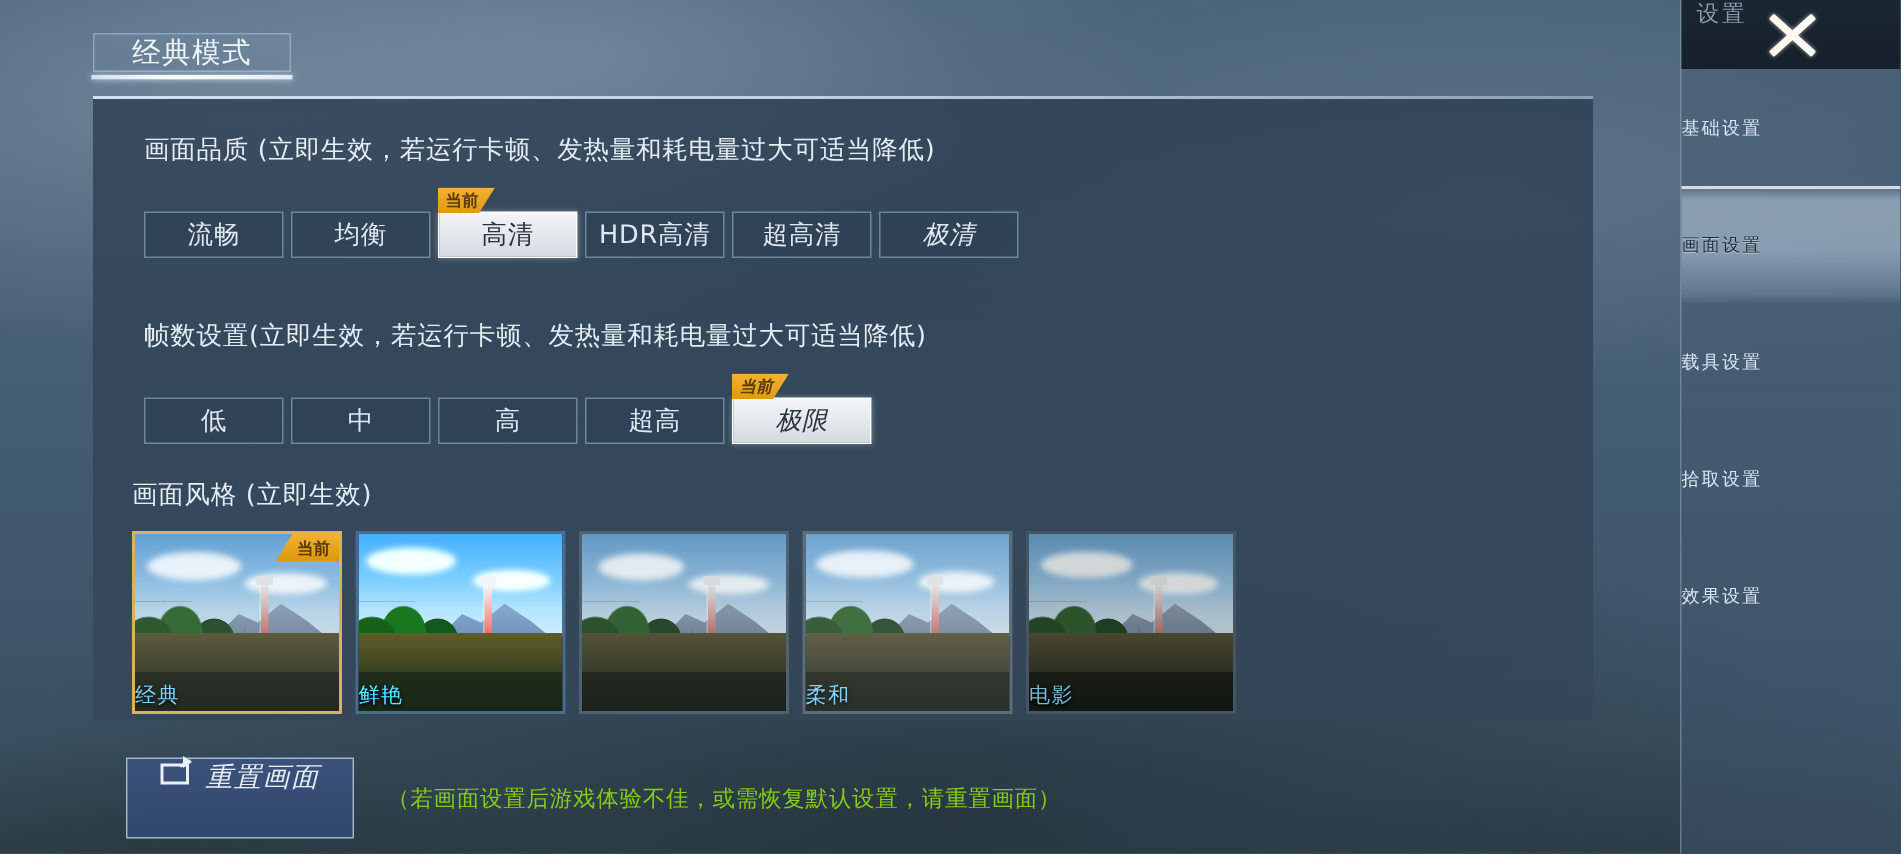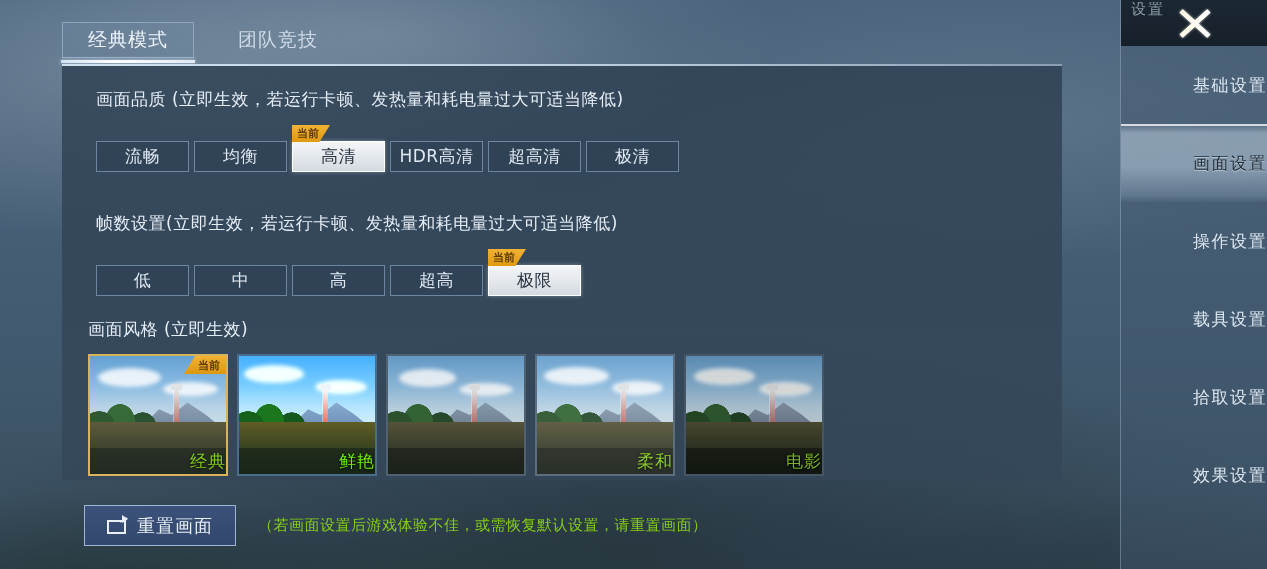--- a/index.html
+++ b/index.html
@@ -40,21 +40,21 @@
   }
 
   
   .tabs {
     position: absolute; left: 62px; top: 22px;
     display: flex; align-items: flex-end; gap: 18px;
   }
   .tab {
     position: relative;
     min-width: 132px;
-    height: 36px;
+    height: 26px;
     display: flex; align-items: center; justify-content: center;
     color: #d6e2ee;
     font-size: 19px;
     letter-spacing: 1px;
     cursor: pointer;
     padding: 0 14px;
   }
   .tab.active {
     border: 1px solid rgba(175,200,225,.55);
     background: linear-gradient(180deg, rgba(120,150,180,.20), rgba(90,120,150,.10));
@@ -98,21 +98,21 @@
     min-width: 93px;
     display: flex; align-items: center; justify-content: center;
     border: 1px solid rgba(150,180,210,.60);
     color: #dfe8f1;
     font-size: 17px;
     background: rgba(40,58,76,.35);
     cursor: pointer;
     margin-right: 5px;
     letter-spacing: .5px;
   }
-  .seg:last-child { margin-right: 18px; }
+  .seg:last-child { margin-right: 18px; font-style: italic; }
   .seg.selected {
     background: linear-gradient(180deg, #f3f5f7 0%, #e3e7ec 55%, #d4dae1 100%);
     color: #2a3340;
     border: 1px solid #ffffff;
     box-shadow: 0 0 4px rgba(255,255,255,.35);
     z-index: 3;
   }
   .badge-current {
     position: absolute;
     left: -1px; top: -17px;
@@ -176,23 +176,23 @@
   .thumb .field {
     position: absolute; left: 0; right: 0; bottom: 22%; height: 22%;
     background: linear-gradient(180deg, #5d5b3c, #3e4430);
   }
   .thumb .ground {
     position: absolute; left: 0; right: 0; bottom: 0; height: 22%;
     background: linear-gradient(180deg, #2a3026, #222a22);
   }
   .thumb .label {
     position: absolute; left: 0; right: 0; bottom: 1px;
-    text-align: right;
-    color: #84cc16;
-    font-size: 17px;
+    text-align: left;
+    color: #7dd3fc;
+    font-size: 14px;
     letter-spacing: 1px;
     text-shadow: 0 1px 3px rgba(0,0,0,.9);
   }
   .thumb-badge {
     position: absolute; top: 0; right: 0;
     height: 18px; padding: 0 6px 0 14px;
     display: flex; align-items: center;
     background: linear-gradient(180deg, #f2b233, #dd9710);
     color: #5a3a05;
     font-size: 11px; font-weight: bold;
@@ -205,28 +205,29 @@
   .thumb.s-real     { filter: saturate(.88) contrast(1.06) brightness(.94); }
   .thumb.s-soft     { filter: saturate(.92) contrast(.93) brightness(1.03); }
   .thumb.s-cinema   { filter: saturate(.80) contrast(1.16) brightness(.84); }
 
   
   .reset-row {
     position: absolute; left: 84px; top: 505px;
     display: flex; align-items: center; gap: 22px;
   }
   .reset-btn {
-    width: 152px; height: 41px;
-    display: flex; align-items: center; justify-content: center; gap: 8px;
+    width: 152px; height: 54px;
+    display: flex; align-items: flex-start; justify-content: center; gap: 8px;
     border: 1px solid #9db6d2;
     background: linear-gradient(180deg, rgba(62,86,138,.72), rgba(52,74,122,.72));
     color: #e8eef6;
     font-size: 18px;
     letter-spacing: 1px;
     cursor: pointer;
+    font-style: italic;
   }
   .reset-icon { width: 22px; height: 17px; position: relative; }
   .reset-icon i {
     position: absolute; left: 0; bottom: 0; width: 19px; height: 14px;
     border: 2px solid #eaf0f7;
   }
   .reset-icon i::after {
     content: ""; position: absolute; right: -4px; top: -7px;
     border-left: 6px solid #eaf0f7;
     border-top: 4px solid transparent;
@@ -262,23 +263,23 @@
     width: 38px; height: 5px;
     background: linear-gradient(90deg, #fdf6e6, #ffffff);
     border-radius: 1px;
     box-shadow: 0 0 3px rgba(255,250,230,.6);
   }
   .close-x::before { transform: rotate(42deg); }
   .close-x::after  { transform: rotate(-42deg); }
 
   .side-item {
     height: 78px;
-    display: flex; align-items: center; justify-content: flex-end;
+    display: flex; align-items: center; justify-content: flex-start;
     color: #dbe5ef;
-    font-size: 17px;
+    font-size: 12px;
     letter-spacing: 1.5px;
     cursor: pointer;
     position: relative;
   }
   .side-item.active {
     background: linear-gradient(180deg,
       rgba(255,255,255,.05) 0%,
       rgba(215,230,245,.45) 12%,
       rgba(205,222,240,.48) 55%,
       rgba(180,202,224,.22) 92%,
@@ -294,23 +295,20 @@
 </head>
 <body>
 
 <div class="bg">
   <div class="bg-hills"></div>
 </div>
 
 <div class="tabs">
   <div class="tab active">
     <span>经典模式</span>
-  </div>
-  <div class="tab inactive">
-    <span>团队竞技</span>
   </div>
 </div>
 <div class="tab-divider"></div>
 
 <div class="panel">
 
   <div style="position:absolute; left:34px; top:22px;" class="section-title">画面品质 (立即生效，若运行卡顿、发热量和耗电量过大可适当降低)</div>
 
   <div class="seg-row" style="position:absolute; left:34px; top:75px;">
     <div class="seg">
@@ -438,23 +436,20 @@
     <span class="close-x"></span>
   </div>
 
   <div class="side-item">
     <span>基础设置</span>
   </div>
   <div class="side-item active">
     <span>画面设置</span>
   </div>
   <div class="side-item">
-    <span>操作设置</span>
-  </div>
-  <div class="side-item">
     <span>载具设置</span>
   </div>
   <div class="side-item">
     <span>拾取设置</span>
   </div>
   <div class="side-item">
     <span>效果设置</span>
   </div>
 </div>
 

